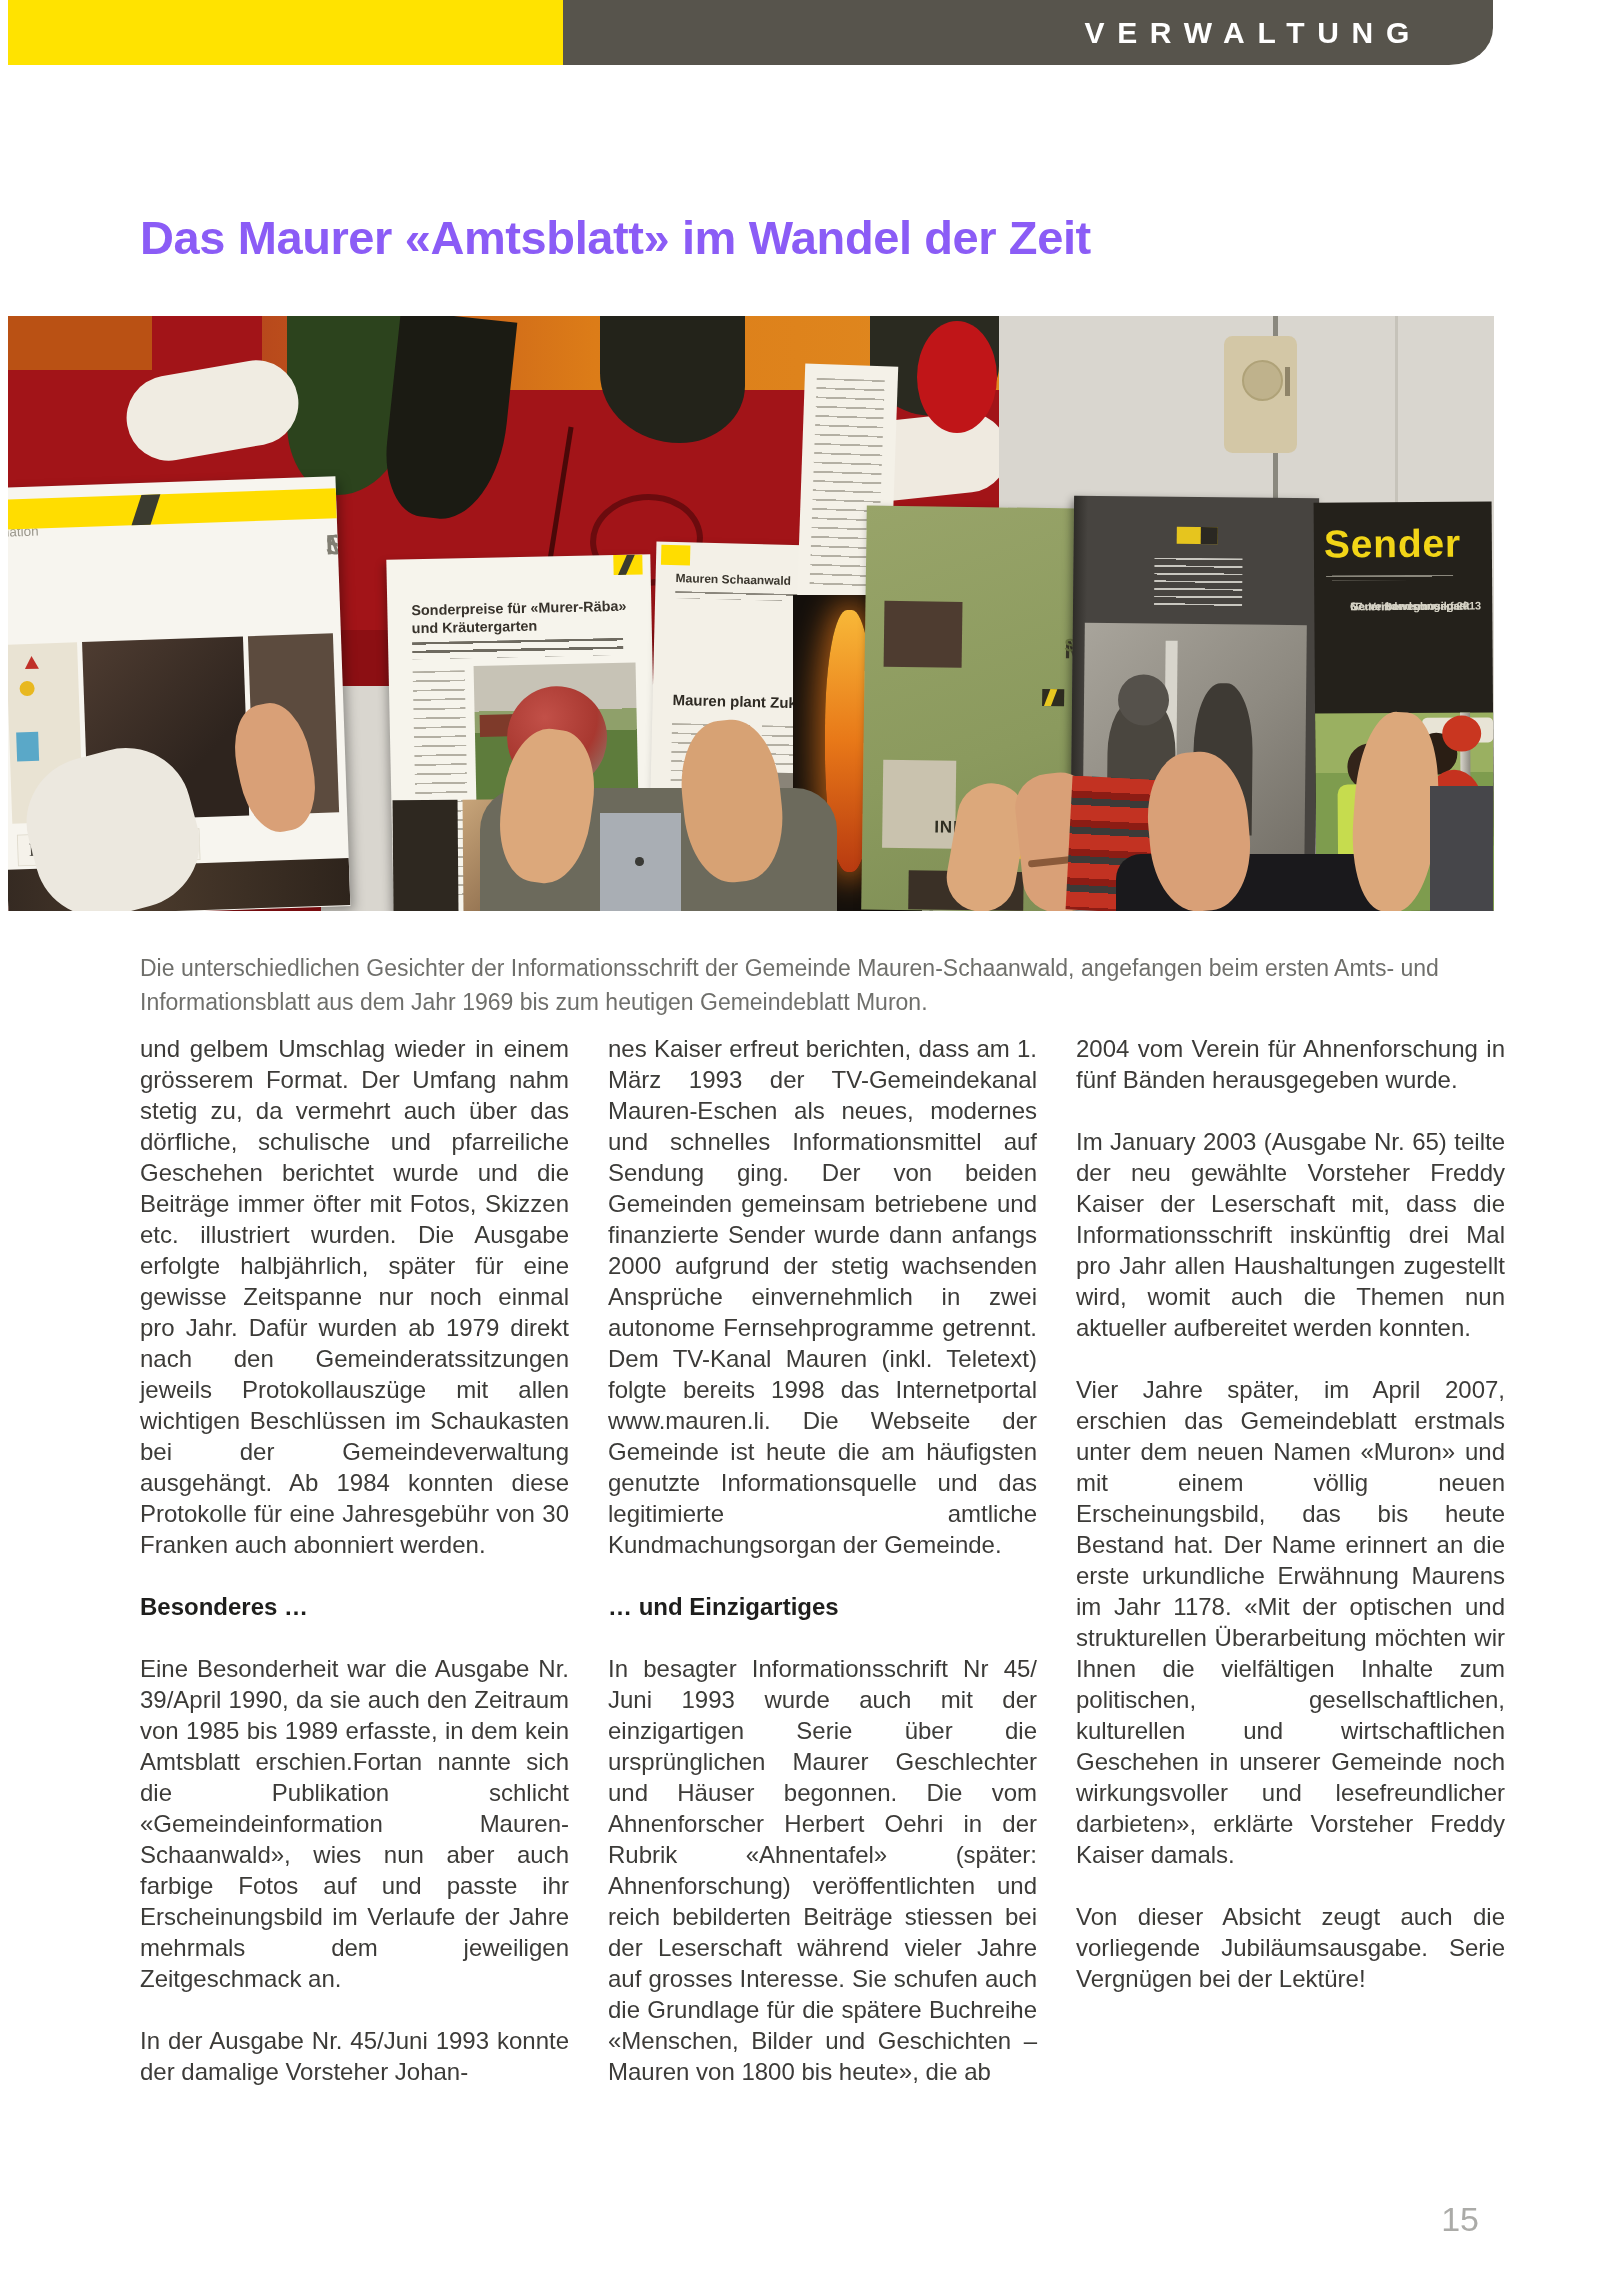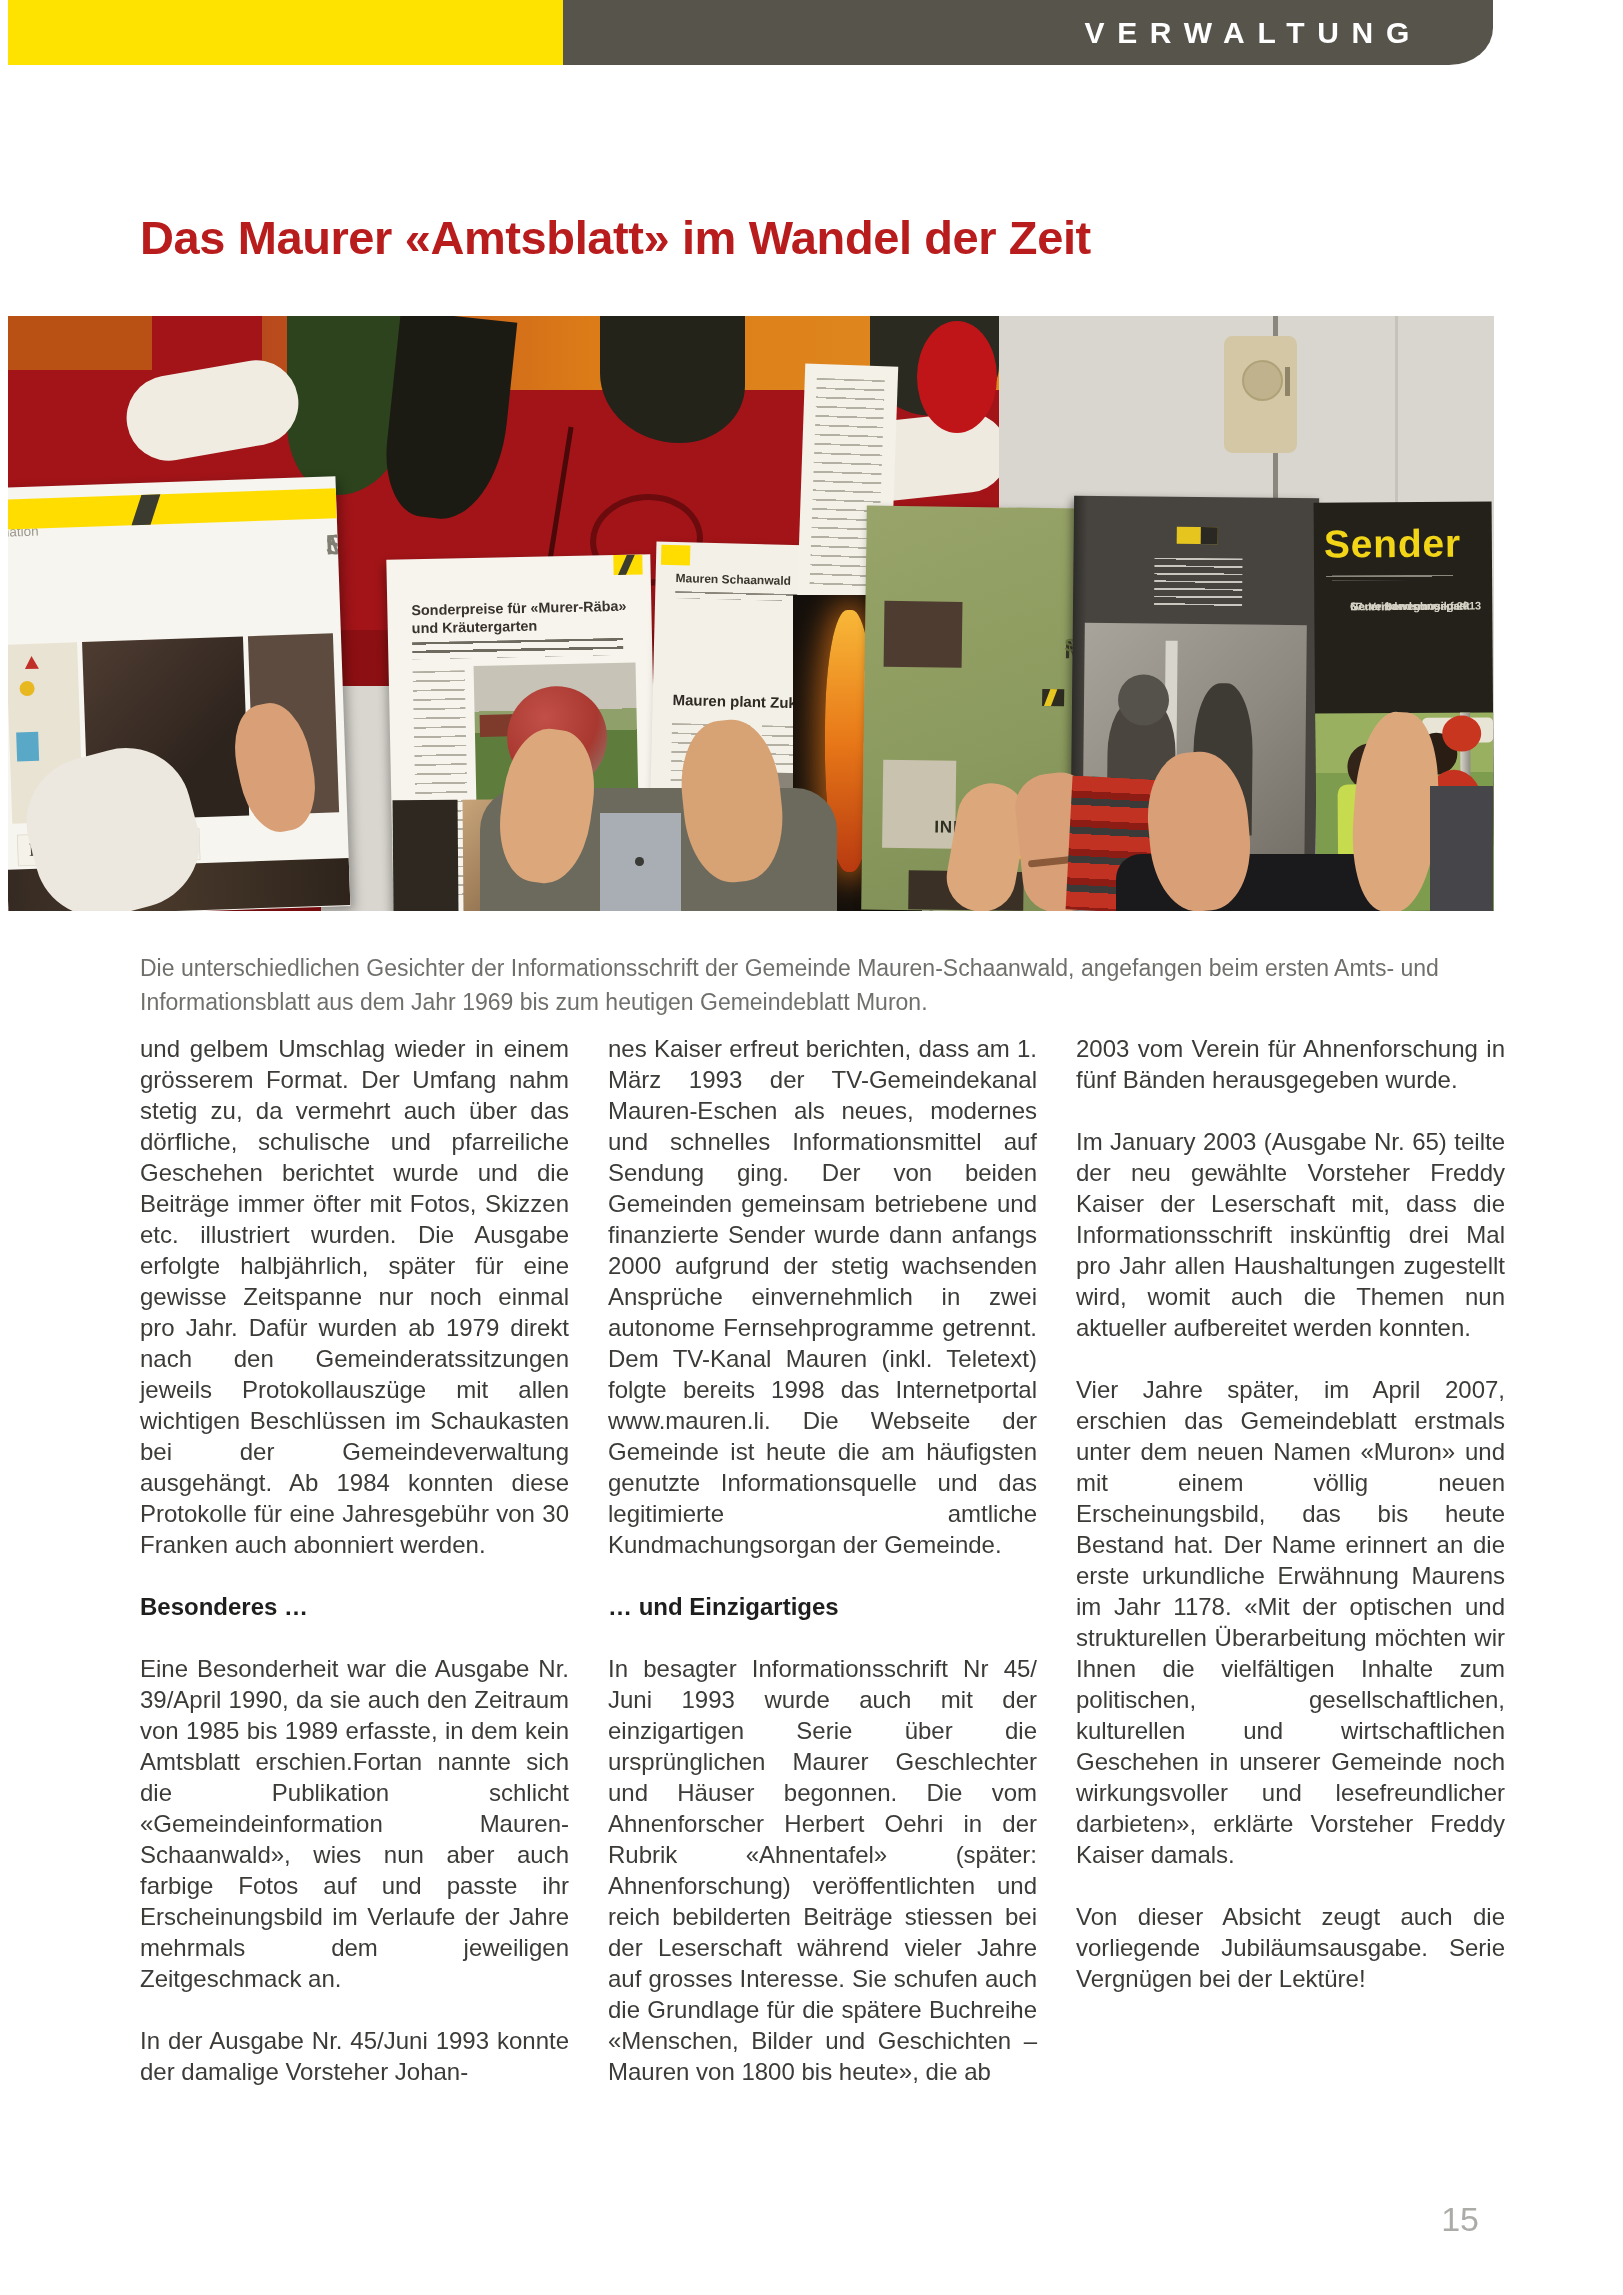--- a/index.html
+++ b/index.html
@@ -8,21 +8,21 @@
 
   
   .bar-yellow{position:absolute;left:0;top:0;width:555px;height:65px;background:#FFE300;}
   .bar-dark{position:absolute;left:555px;top:0;width:930px;height:65px;background:#57544C;
             border-bottom-right-radius:44px 37px;}
   .section-label{position:absolute;right:71px;top:0;line-height:65px;color:#ffffff;
             font-size:30px;font-weight:bold;letter-spacing:12.7px;}
 
   
   .article-title{position:absolute;left:132px;top:179px;width:1353px;font-size:47px;
-            font-weight:bold;color:#b91c1c;letter-spacing:-0.4px;}
+            font-weight:bold;color:#8b5cf6;letter-spacing:-0.4px;}
 
   
   .photo{position:absolute;left:0;top:316px;width:1486px;height:595px;background:#D9D6CF;overflow:hidden;}
   .photo *{position:absolute;}
 
   .painting{left:0;top:0;width:991px;height:370px;background:#A21418;overflow:hidden;}
   .paint-orange{left:254px;top:0;width:737px;height:74px;
        background:linear-gradient(90deg,#B8491C,#DC7C18 45%,#E08A20);}
   .paint-orange2{left:0;top:0;width:144px;height:54px;background:#C06014;opacity:.8;}
   .fig-green{left:279px;top:0;width:127px;height:179px;background:#2C431D;border-radius:0 0 60% 40%;}
@@ -362,21 +362,21 @@
         <h3>Besonderes …</h3>
         <p>Eine Besonderheit war die Ausgabe Nr. 39/April 1990, da sie auch den Zeitraum von 1985 bis 1989 erfasste, in dem kein Amtsblatt erschien.Fortan nannte sich die Publikation schlicht «Gemeindeinformation Mauren-Schaanwald», wies nun aber auch farbige Fotos auf und passte ihr Erscheinungsbild im Verlaufe der Jahre mehrmals dem jeweiligen Zeitgeschmack an.</p>
         <p>In der Ausgabe Nr. 45/Juni 1993 konnte der damalige Vorsteher Johan-</p>
       </div>
     <div class="col">
         <p>nes Kaiser erfreut berichten, dass am 1. März 1993 der TV-Gemeindekanal Mauren-Eschen als neues, modernes und schnelles Informationsmittel auf Sendung ging. Der von beiden Gemeinden gemeinsam betriebene und finanzierte Sender wurde dann anfangs 2000 aufgrund der stetig wachsenden Ansprüche einvernehmlich in zwei autonome Fernsehprogramme getrennt. Dem TV-Kanal Mauren (inkl. Teletext) folgte bereits 1998 das Internetportal www.mauren.li. Die Webseite der Gemeinde ist heute die am häufigsten genutzte Informationsquelle und das legitimierte amtliche Kundmachungsorgan der Gemeinde.</p>
         <h3>… und Einzigartiges</h3>
         <p>In besagter Informationsschrift Nr 45/ Juni 1993 wurde auch mit der einzigartigen Serie über die ursprünglichen Maurer Geschlechter und Häuser begonnen. Die vom Ahnenforscher Herbert Oehri in der Rubrik «Ahnentafel» (später: Ahnenforschung) veröffentlichten und reich bebilderten Beiträge stiessen bei der Leserschaft während vieler Jahre auf grosses Interesse. Sie schufen auch die Grundlage für die spätere Buchreihe «Menschen, Bilder und Geschichten – Mauren von 1800 bis heute», die ab</p>
       </div>
     <div class="col">
-        <p>2003 vom Verein für Ahnenforschung in fünf Bänden herausgegeben wurde.</p>
+        <p>2004 vom Verein für Ahnenforschung in fünf Bänden herausgegeben wurde.</p>
         <p>Im January 2003 (Ausgabe Nr. 65) teilte der neu gewählte Vorsteher Freddy Kaiser der Leserschaft mit, dass die Informationsschrift inskünftig drei Mal pro Jahr allen Haushaltungen zugestellt wird, womit auch die Themen nun aktueller aufbereitet werden konnten.</p>
         <p>Vier Jahre später, im April 2007, erschien das Gemeindeblatt erstmals unter dem neuen Namen «Muron» und mit einem völlig neuen Erscheinungsbild, das bis heute Bestand hat. Der Name erinnert an die erste urkundliche Erwähnung Maurens im Jahr 1178. «Mit der optischen und strukturellen Überarbeitung möchten wir Ihnen die vielfältigen Inhalte zum politischen, gesellschaftlichen, kulturellen und wirtschaftlichen Geschehen in unserer Gemeinde noch wirkungsvoller und lesefreundlicher darbieten», erklärte Vorsteher Freddy Kaiser damals.</p>
         <p>Von dieser Absicht zeugt auch die vorliegende Jubiläumsausgabe. Serie Vergnügen bei der Lektüre!</p>
       </div>
   </div>
 
   <div class="page-num">15</div>
 
 </div>
 

